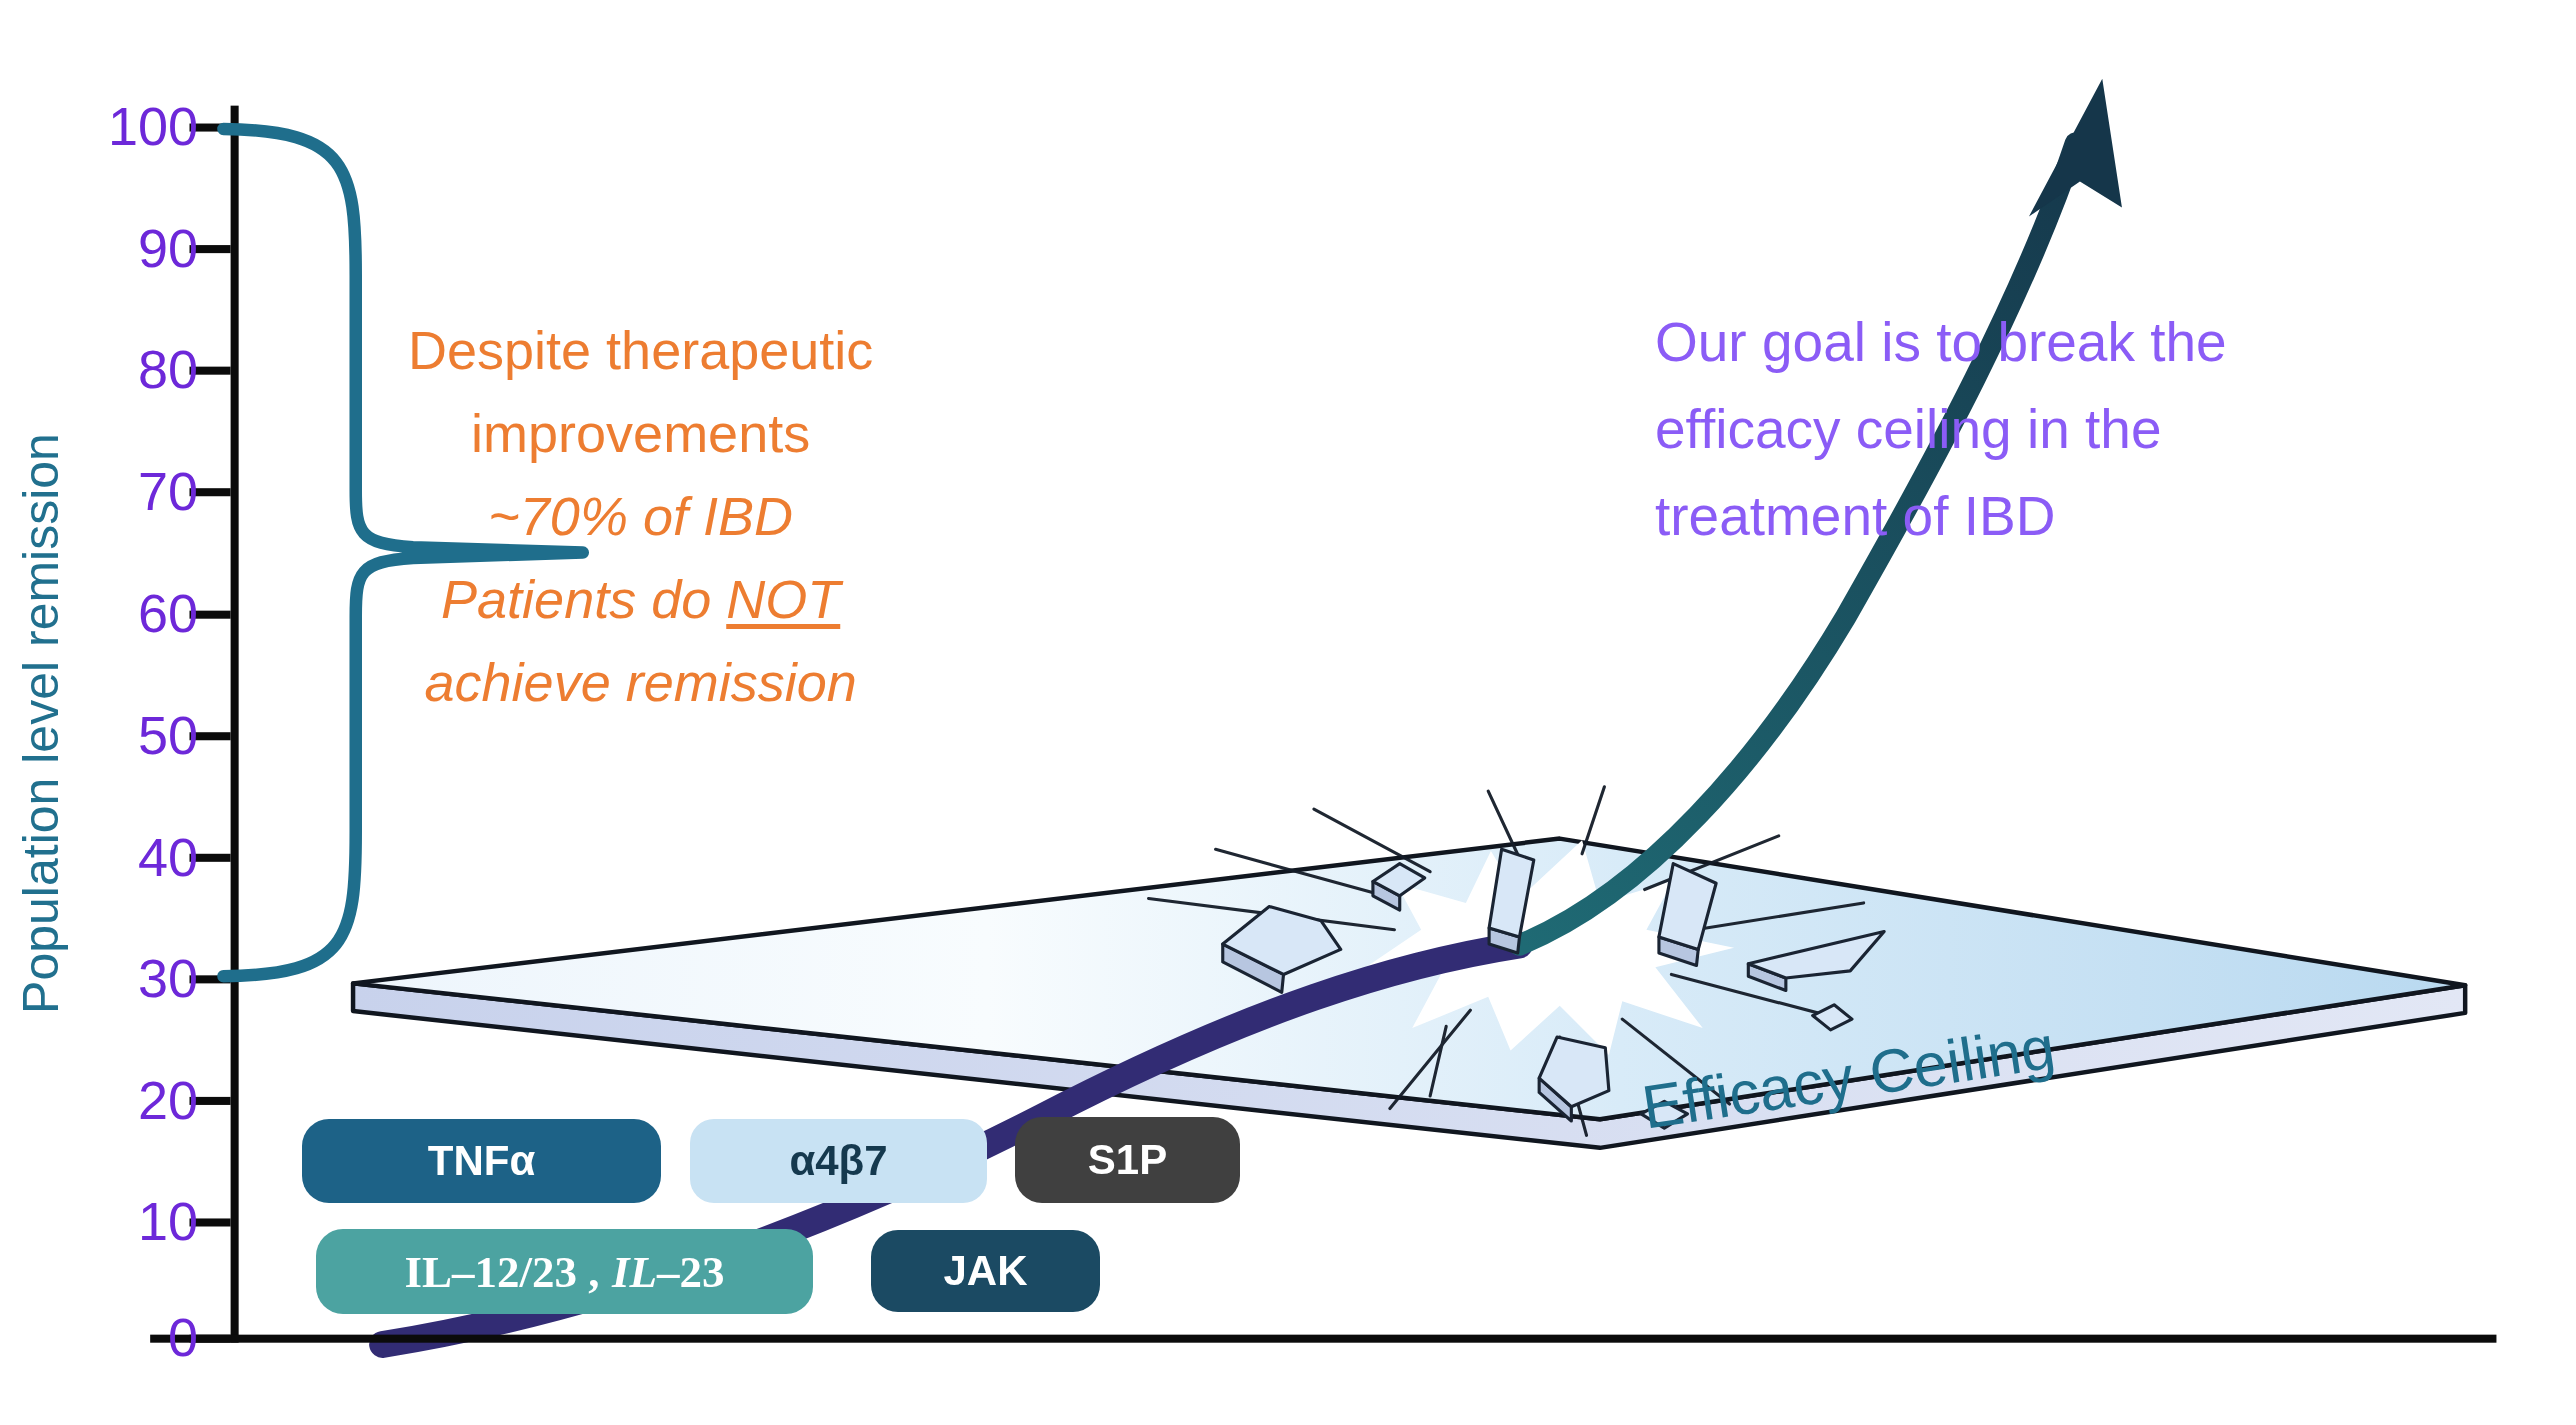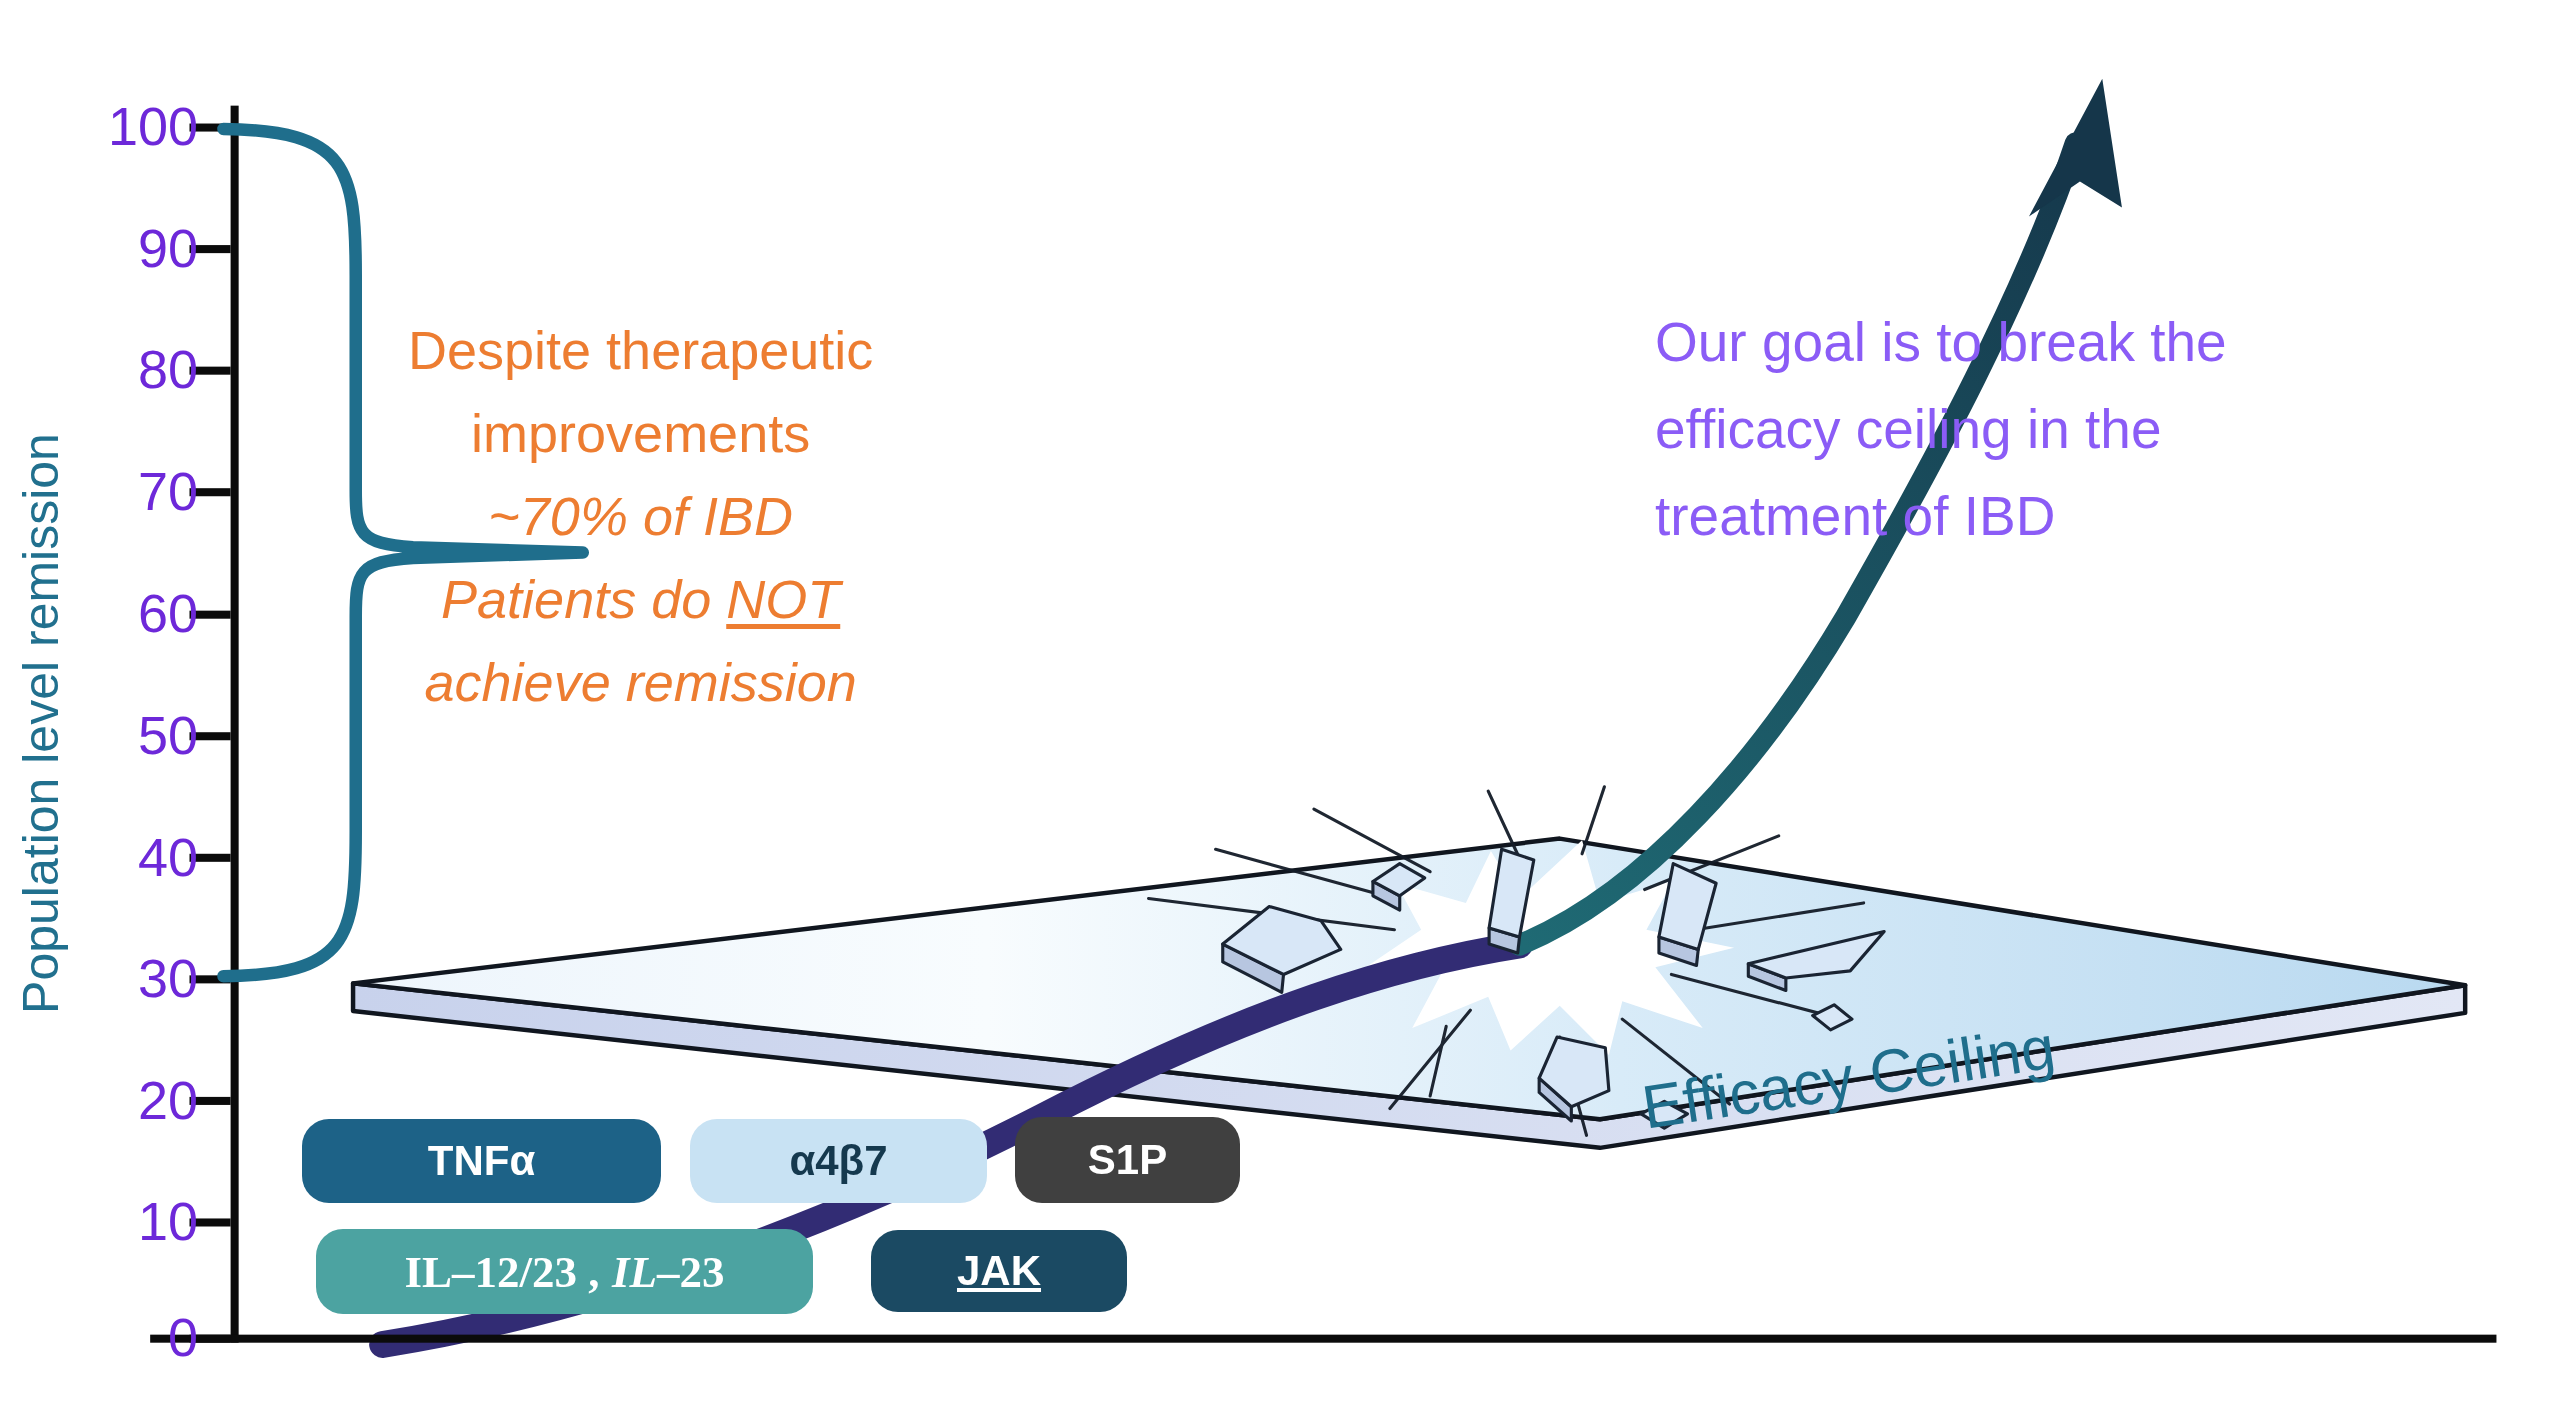--- a/index.html
+++ b/index.html
@@ -25,26 +25,26 @@
 
   
   .note2{left:1655px;top:299px;font-size:55px;line-height:87px;color:#8b5cf6;}
 
   
   .ct-title{left:306px;top:1040px;font-size:56px;color:#26708E;font-weight:600;letter-spacing:-0.9px;}
 
   .pill{position:absolute;z-index:3;border-radius:27px;display:flex;align-items:center;
         justify-content:center;color:#ffffff;font-weight:bold;font-size:42px;}
   .pill-tnfa{left:302px;top:1119px;width:359px;height:84px;background:#1D6287;}
-  .pill-a4b7{left:690px;top:1119px;width:297px;height:84px;background:#C8E2F3;color:#15394E;}
+  .pill-a4b7{left:690px;top:1119px;width:297px;height:84px;background:#C8E2F3;color:#15394E;border-radius:24px;}
   .pill-s1p{left:1015px;top:1117px;width:225px;height:86px;background:#404040;}
   .pill-il{left:316px;top:1229px;width:497px;height:85px;background:#4CA3A1;
            font-family:"Liberation Serif",serif;font-size:45px;}
   .pill-il .p2{font-style:italic;margin-left:12.5px;}
-  .pill-jak{left:871px;top:1230px;width:256px;height:82px;background:#1B4A63;text-decoration:underline;}
+  .pill-jak{left:871px;top:1230px;width:229px;height:82px;background:#1B4A63;}
 
   
   .ceiling{left:1643px;top:1073px;font-size:61px;color:#1F6E8C;font-weight:500;
            transform:rotate(-8.5deg);transform-origin:left center;white-space:nowrap;}
 </style>
 </head>
 <body>
 
 <div id="stage">
 

